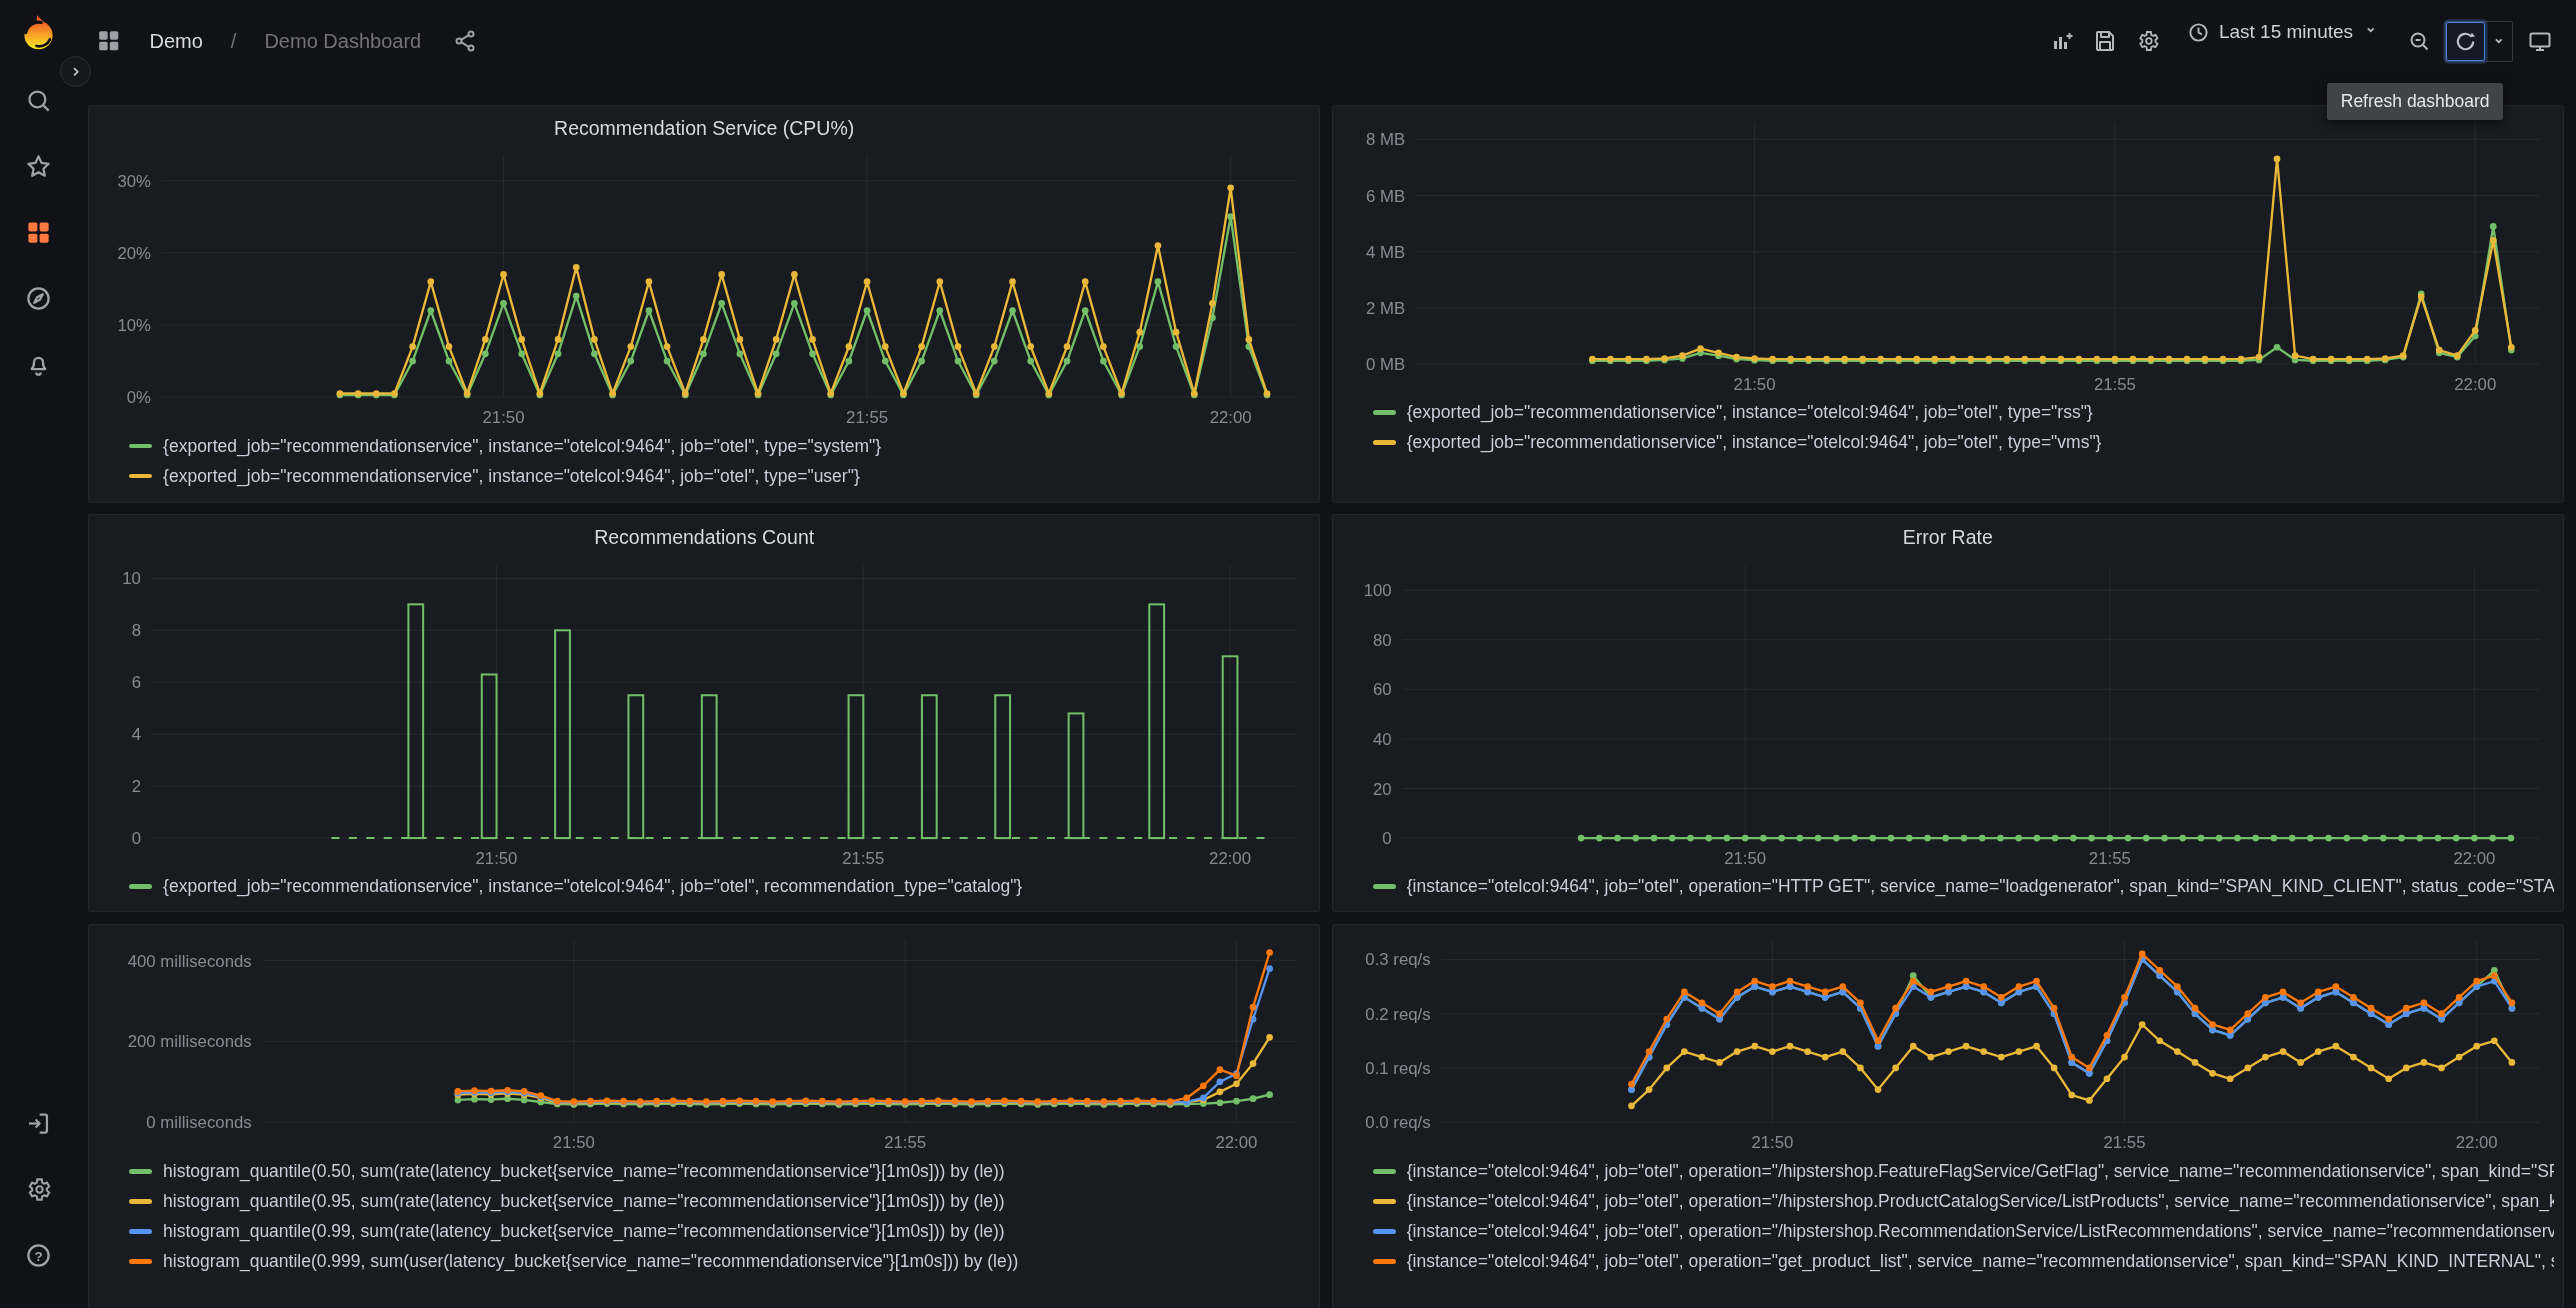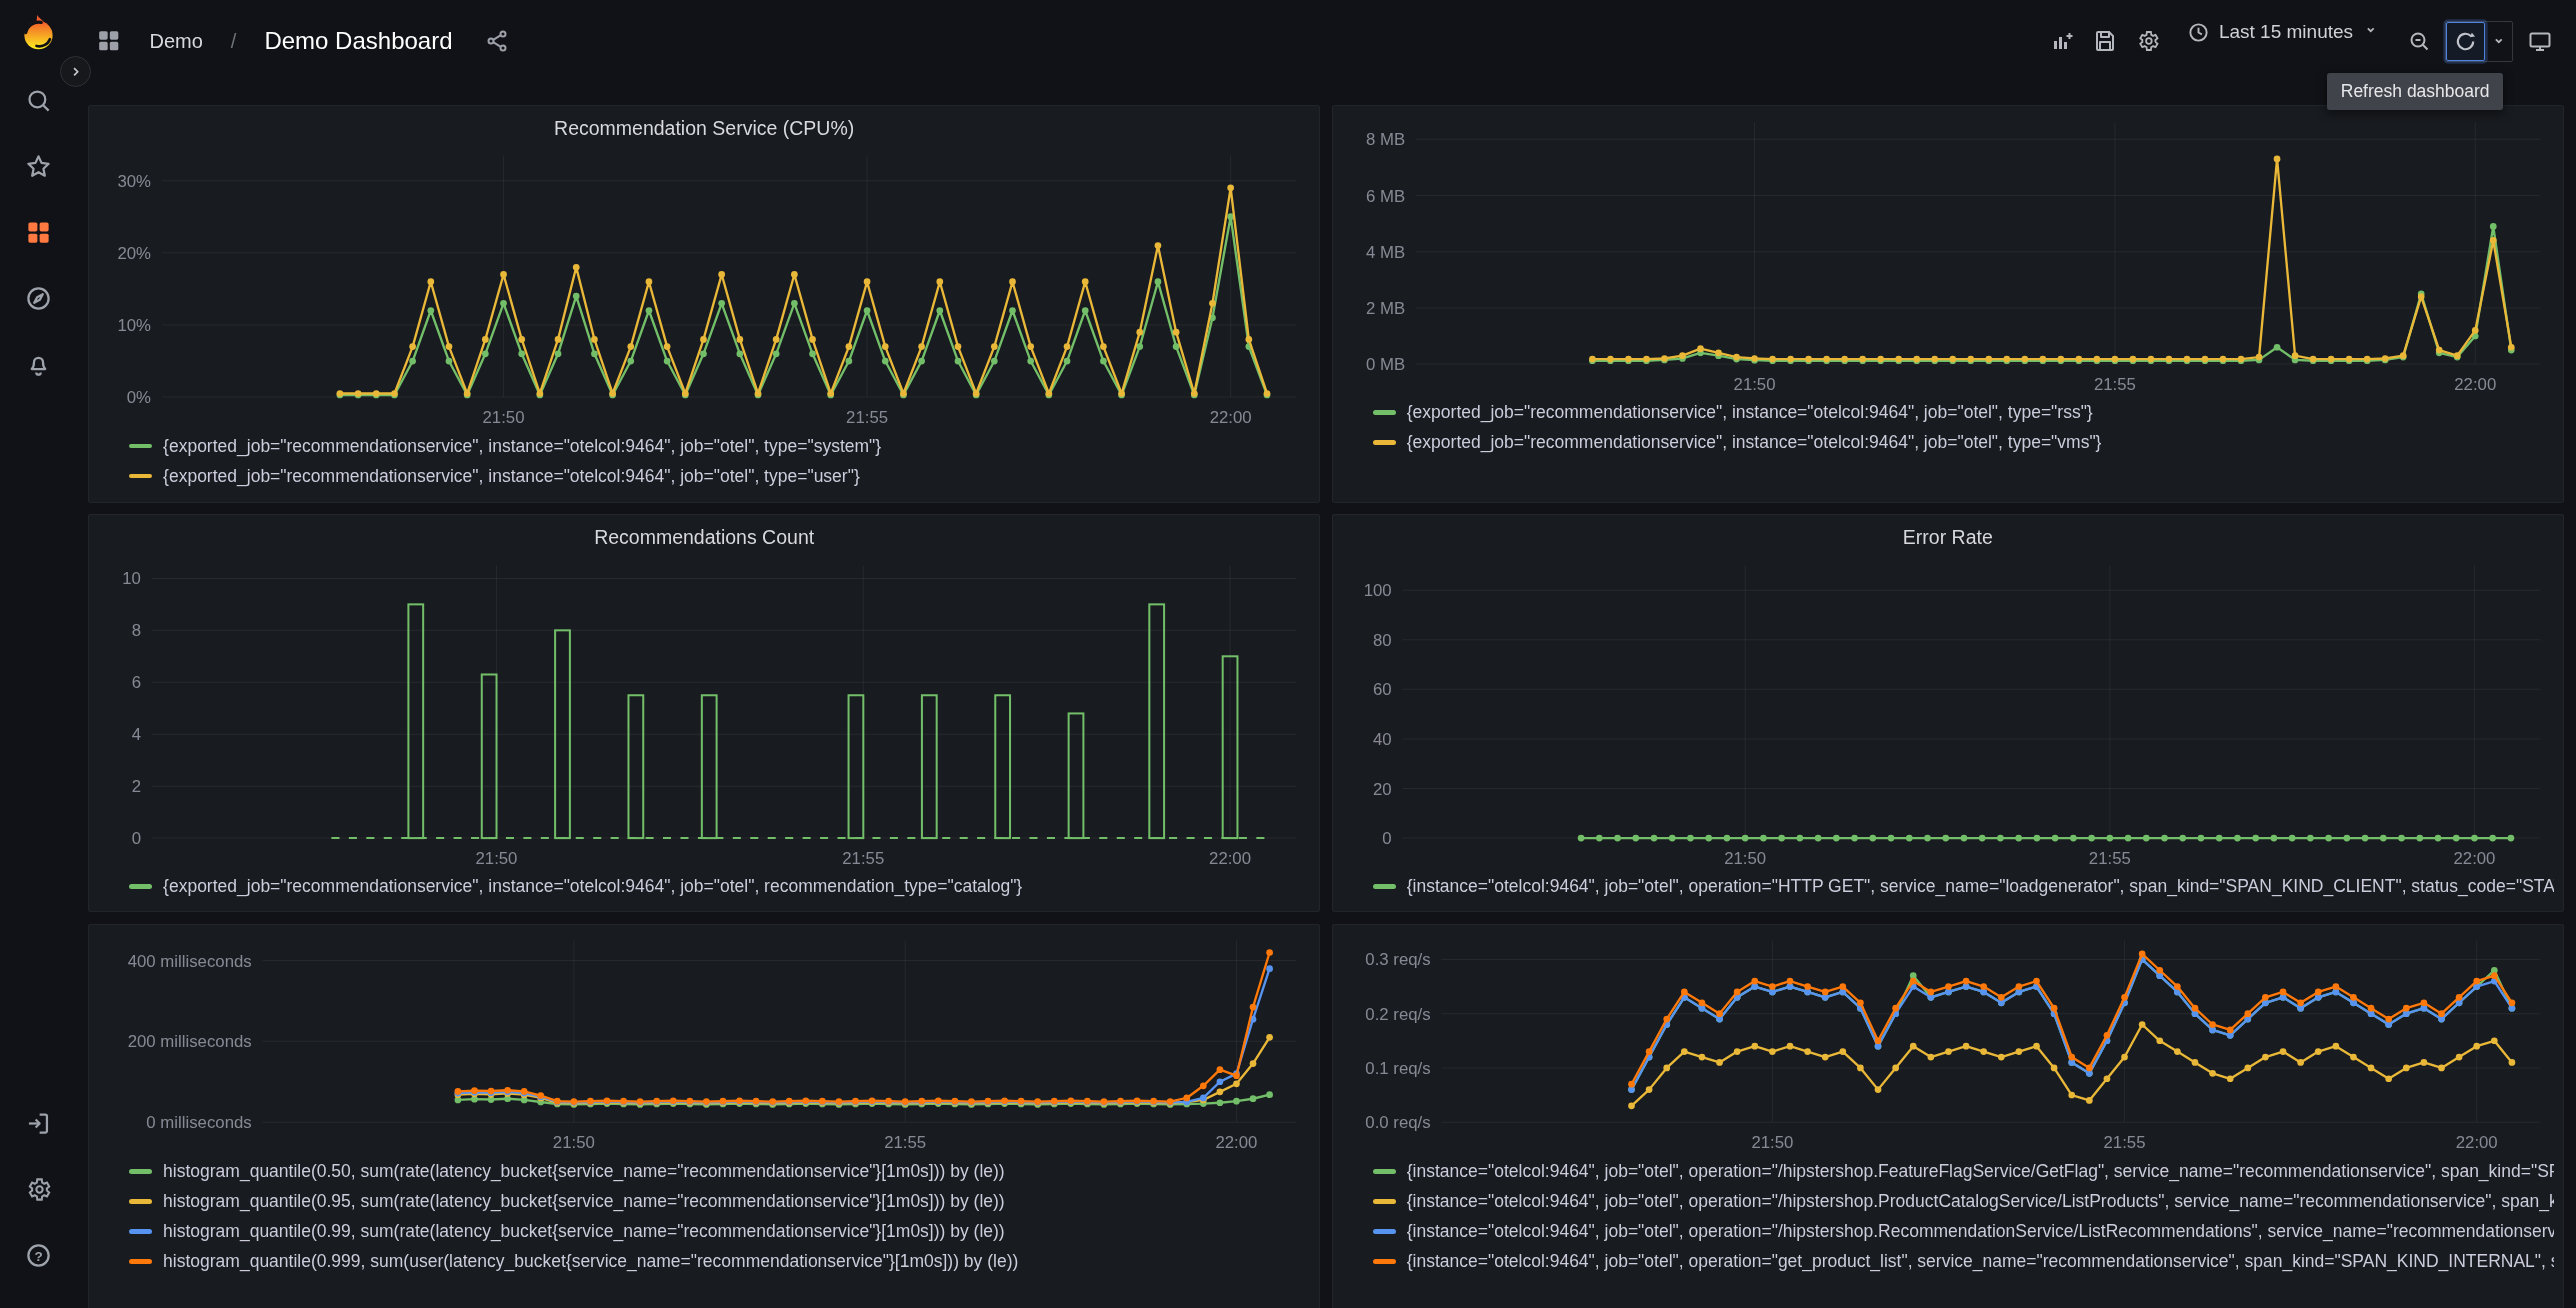--- a/index.html
+++ b/index.html
@@ -23,35 +23,35 @@
     background:#17181c;border:0.7px solid #2f3136;color:#c7c9cd;z-index:6;
     display:flex;align-items:center;justify-content:center;cursor:pointer;}
   .expand-btn svg{width:17.5px;height:17.5px;}
   
   .navbar{margin-left:76px;height:82px;display:flex;align-items:center;
     padding:0 20px;box-sizing:border-box;position:relative;}
   .breadcrumb{display:flex;align-items:center;gap:28px;}
   .crumb-icon{color:#9da0a8;width:25.5px;height:25.5px;}
   .crumb-section{font-size:20px;color:#d8d9dd;cursor:pointer;}
   .crumb-sep{font-size:20px;color:#6e7279;}
-  .crumb-page{font-size:24px;font-weight:500;color:#ffffff;}
+  .crumb-page{font-size:20px;font-weight:500;color:#737373;}
   .share-btn{color:#9da0a8;width:24px;height:24px;margin-left:4px;cursor:pointer;}
   .nav-right{margin-left:auto;display:flex;align-items:center;gap:10.7px;}
   .icon-btn{width:32px;height:32px;display:flex;align-items:center;justify-content:center;
     background:none;border:none;color:#b4b7bd;cursor:pointer;border-radius:1.3px;padding:0;}
   .icon-btn svg{width:24px;height:24px;}
   .time-picker{display:flex;align-items:flex-start;gap:9.4px;height:40px;padding:0 12px;
     color:#d0d1d6;font-size:19px;font-weight:500;cursor:pointer;border-radius:1.3px;}
   .time-picker svg{width:23px;height:23px;color:#b4b7bd;}
   .refresh-group{display:flex;align-items:center;border:0.7px solid #34373d;border-radius:2px;}
   .refresh-btn{width:39px;height:39px;display:flex;align-items:center;justify-content:center;
     background:rgba(79,131,224,0.08);border:1.3px solid #4f83e0;border-radius:2px;
     box-shadow:0 0 0 2.7px rgba(79,131,224,0.25);color:#c0c3c9;cursor:pointer;}
   .refresh-btn svg{width:23px;height:23px;}
-  .tooltip{position:absolute;top:73px;right:73px;z-index:20;
+  .tooltip{position:absolute;top:83px;right:73px;z-index:20;
     background:#404349;color:#e7e8ea;font-size:17.5px;padding:8px 13.4px;border-radius:2.7px;
     box-shadow:0 2.7px 9.4px rgba(0,0,0,0.5);white-space:nowrap;}
   
   .main{margin-left:76px;padding:23px 12px 0;display:grid;
     grid-template-columns:1fr 1fr;gap:11.4px;}
   .panel{background:#181b1f;border:0.7px solid #22252b;border-radius:2px;height:398px;
     padding:6.7px 9.4px;box-sizing:border-box;display:flex;flex-direction:column;overflow:hidden;}
   .panel-title{margin:0;text-align:center;font-size:19.5px;font-weight:500;color:#d8d9dd;
     padding:4px 0 6.7px;cursor:pointer;}
   .chart{width:100%;display:block;flex:none;overflow:visible;

